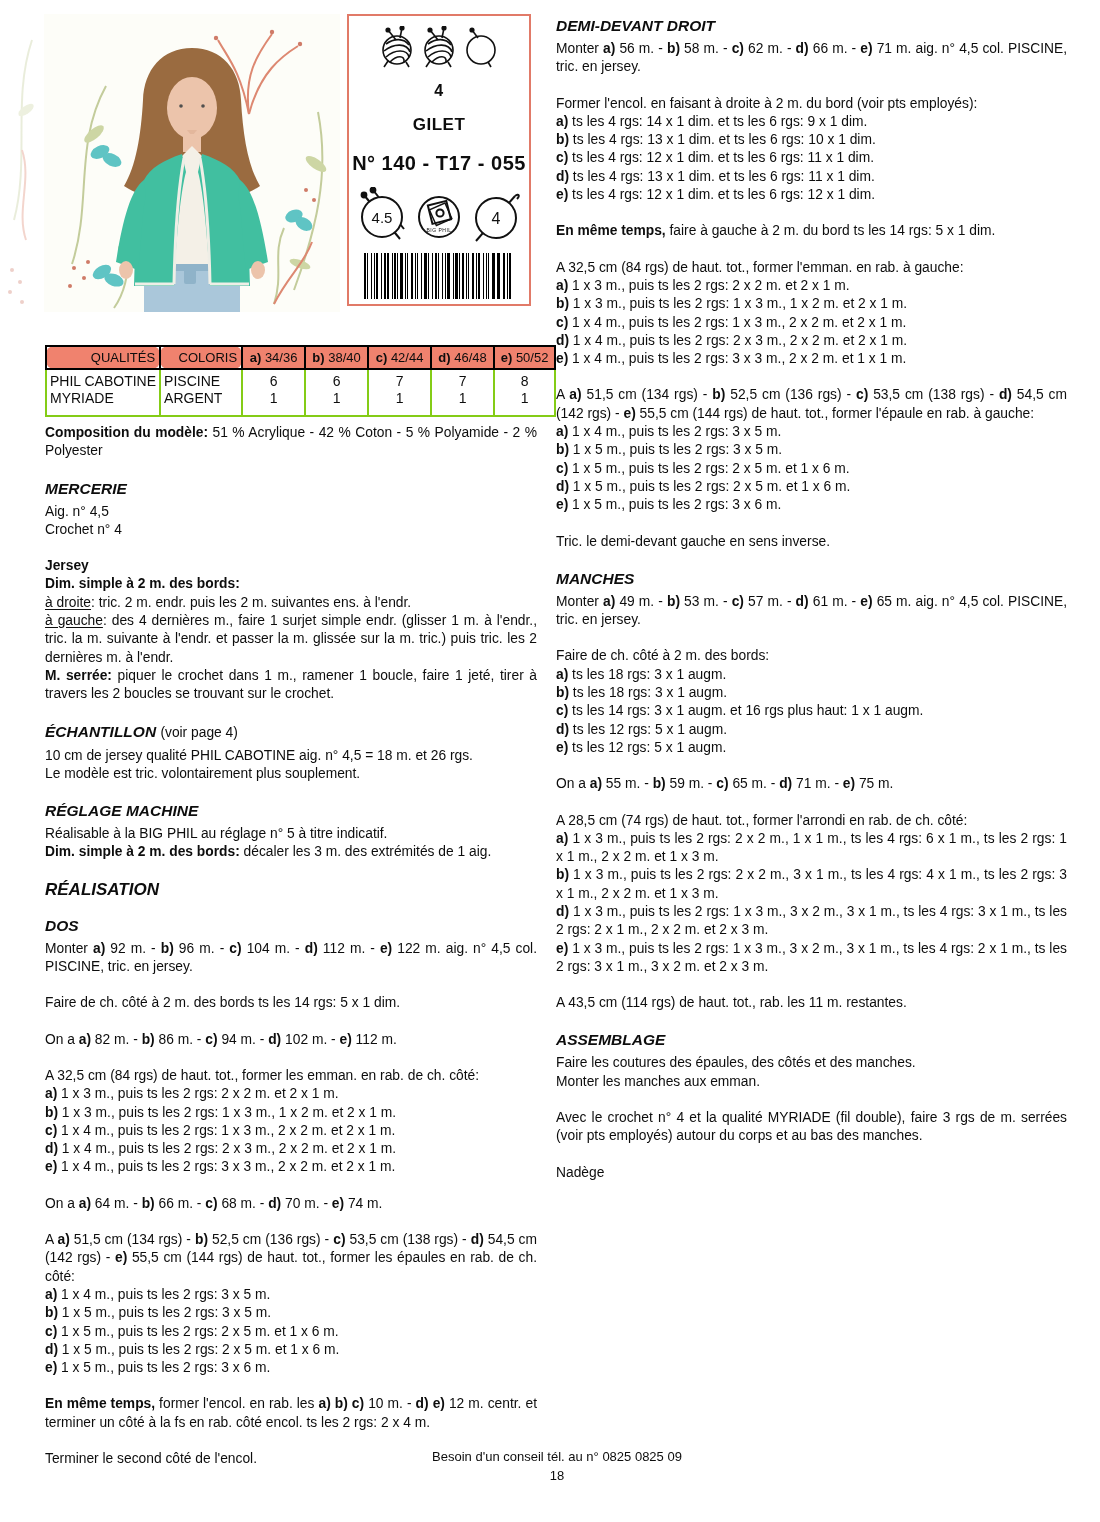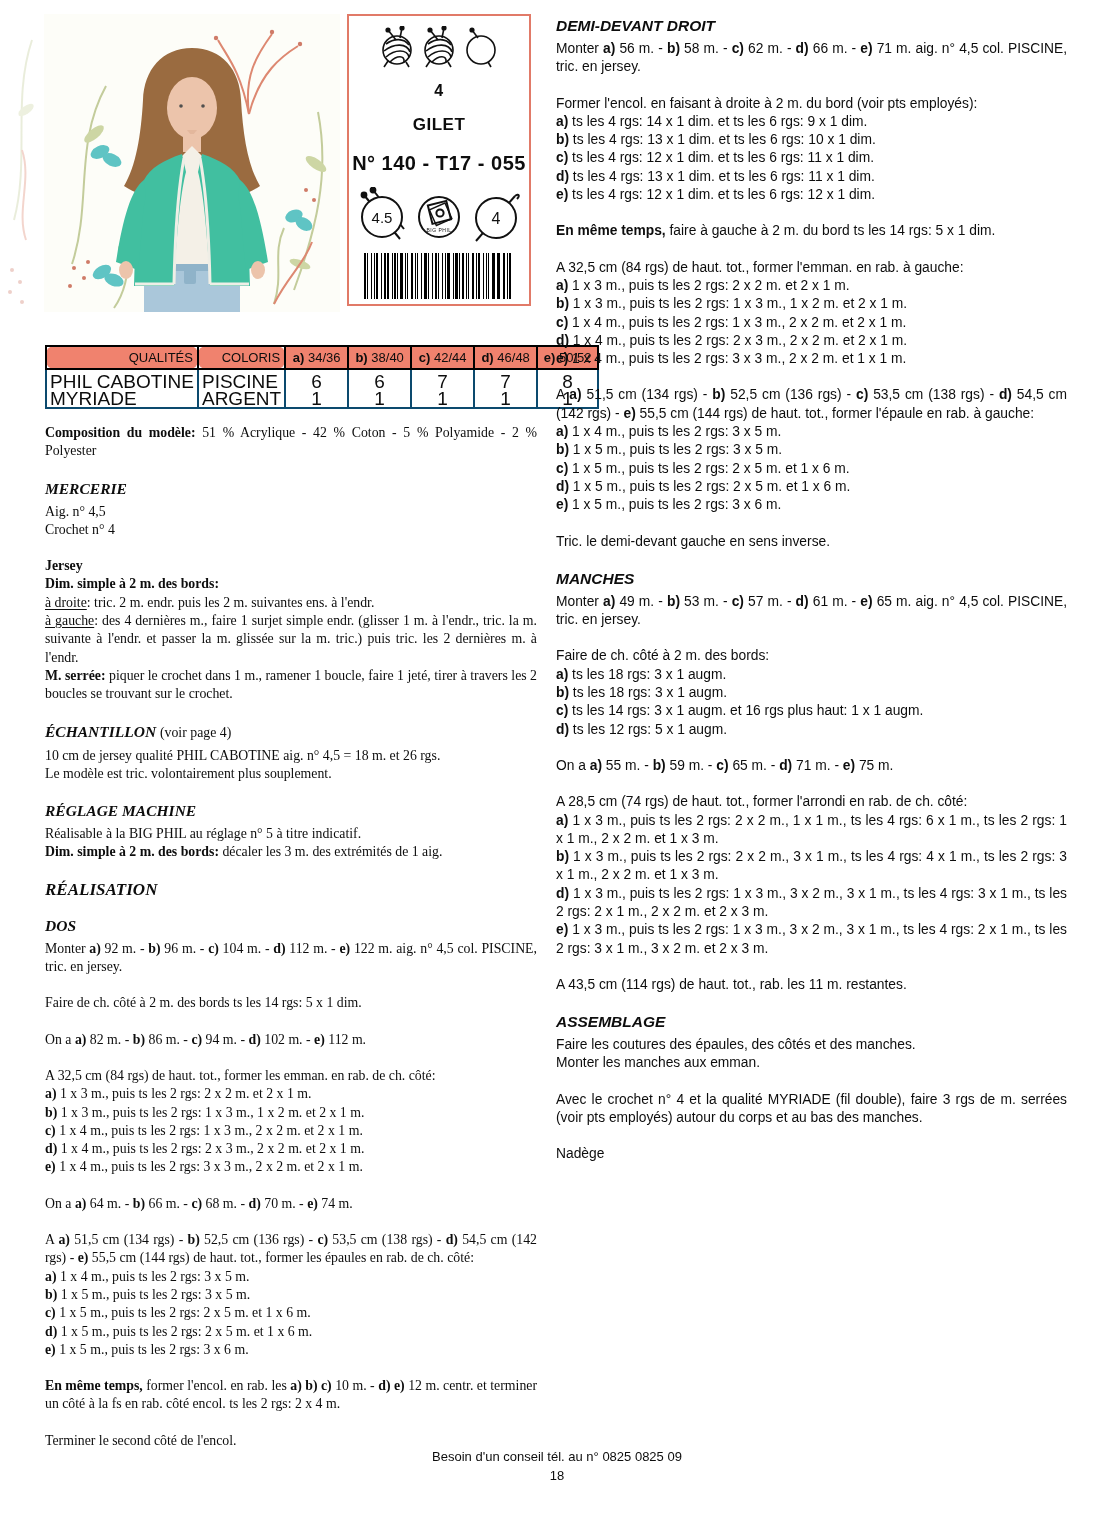--- a/index.html
+++ b/index.html
@@ -58,28 +58,28 @@
 
   
   .yarn-table{position:absolute;left:45px;top:345px;border-collapse:collapse;table-layout:fixed;}
   .yarn-table th{
     background:var(--table-header-bg);border:2px solid #000;font-size:13px;font-weight:normal;
     padding:3px 4px;height:23px;white-space:nowrap;
   }
   .yarn-table th b{font-weight:bold;}
   .yarn-table th.lft{text-align:right;border-radius:8px;}
   .yarn-table td{
-    border:2px solid #0c4a6e;vertical-align:top;font-size:19px;padding:3px 3px 0 3px;line-height:17px;
+    border:2px solid #84cc16;vertical-align:top;font-size:14px;padding:3px 3px 8px 3px;line-height:17px;
   }
   .yarn-table td.lft{text-align:left;white-space:nowrap;}
   .yarn-table td.ctr{text-align:center;}
 
   
   .col{position:absolute;}
-  .col.left{left:45px;top:424px;width:492px;font-family:Liberation Serif, serif;}
+  .col.left{left:45px;top:424px;width:492px;}
   .col.right{left:556px;top:16px;width:511px;}
   .tline{font-size:13.8px;line-height:18.3px;text-align:justify;}
   .tline b{font-weight:bold;}
   .tline u{text-underline-offset:2px;}
   .para{margin:0 0 18px 0;}
   .sec-title{
     font-style:italic;font-weight:bold;font-size:15.5px;line-height:20px;margin:12px 0 4px 0;
   }
   .sec-title.big{font-size:17px;margin-bottom:16px;}
   .sec-title .sfx{font-weight:normal;font-style:normal;font-size:13.8px;}
@@ -446,20 +446,21 @@
       <div class="sec-title"><span class="t">MANCHES</span></div>
       <div class="para">
         <div class="tline">Monter <b>a)</b> 49 m. - <b>b)</b> 53 m. - <b>c)</b> 57 m. - <b>d)</b> 61 m. - <b>e)</b> 65 m. aig. n° 4,5 col. PISCINE, tric. en jersey.</div>
       </div>
       <div class="para">
         <div class="tline">Faire de ch. côté à 2 m. des bords:</div>
         <div class="tline"><b>a)</b> ts les 18 rgs: 3 x 1 augm.</div>
         <div class="tline"><b>b)</b> ts les 18 rgs: 3 x 1 augm.</div>
         <div class="tline"><b>c)</b> ts les 14 rgs: 3 x 1 augm. et 16 rgs plus haut: 1 x 1 augm.</div>
         <div class="tline"><b>d)</b> ts les 12 rgs: 5 x 1 augm.</div>
+        <div class="tline"><b>e)</b> ts les 12 rgs: 5 x 1 augm.</div>
       </div>
       <div class="para">
         <div class="tline">On a <b>a)</b> 55 m. - <b>b)</b> 59 m. - <b>c)</b> 65 m. - <b>d)</b> 71 m. - <b>e)</b> 75 m.</div>
       </div>
       <div class="para">
         <div class="tline">A 28,5 cm (74 rgs) de haut. tot., former l'arrondi en rab. de ch. côté:</div>
         <div class="tline"><b>a)</b> 1 x 3 m., puis ts les 2 rgs: 2 x 2 m., 1 x 1 m., ts les 4 rgs: 6 x 1 m., ts les 2 rgs: 1 x 1 m., 2 x 2 m. et 1 x 3 m.</div>
         <div class="tline"><b>b)</b> 1 x 3 m., puis ts les 2 rgs: 2 x 2 m., 3 x 1 m., ts les 4 rgs: 4 x 1 m., ts les 2 rgs: 3 x 1 m., 2 x 2 m. et 1 x 3 m.</div>
         <div class="tline"><b>d)</b> 1 x 3 m., puis ts les 2 rgs: 1 x 3 m., 3 x 2 m., 3 x 1 m., ts les 4 rgs: 3 x 1 m., ts les 2 rgs: 2 x 1 m., 2 x 2 m. et 2 x 3 m.</div>
         <div class="tline"><b>e)</b> 1 x 3 m., puis ts les 2 rgs: 1 x 3 m., 3 x 2 m., 3 x 1 m., ts les 4 rgs: 2 x 1 m., ts les 2 rgs: 3 x 1 m., 3 x 2 m. et 2 x 3 m.</div>

